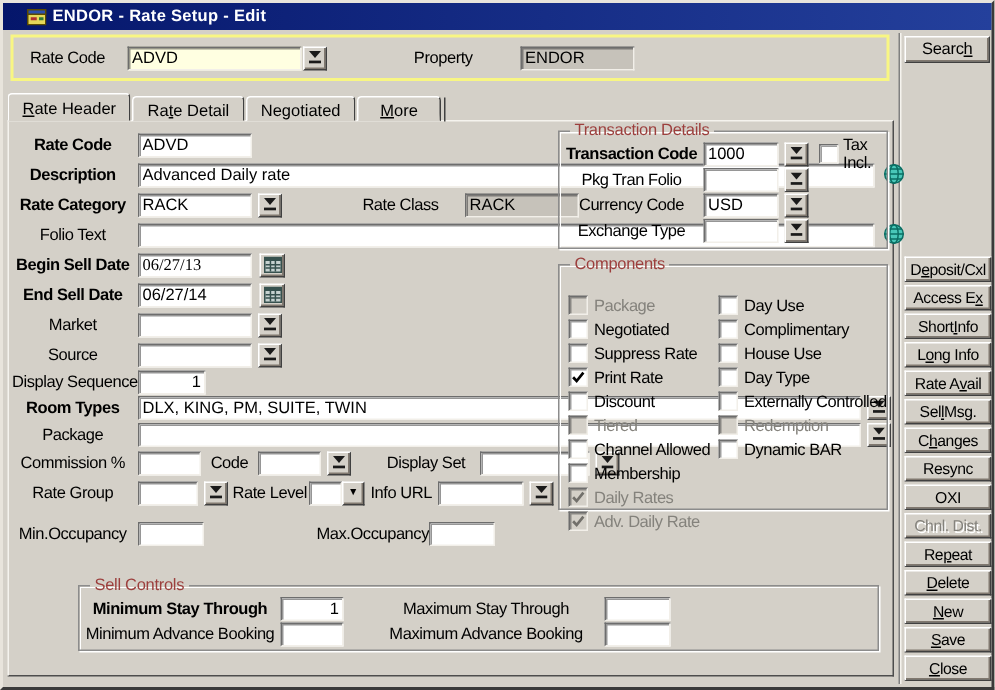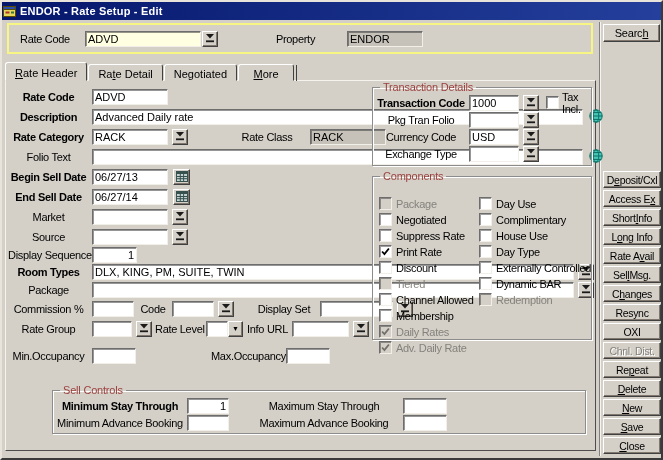--- a/index.html
+++ b/index.html
@@ -3,21 +3,21 @@
 <meta charset="utf-8">
 <style>
   html,body{margin:0;padding:0;}
   body{width:663px;height:460px;overflow:hidden;background:#d4d0c8;
        font-family:"Liberation Sans","DejaVu Sans",sans-serif;font-size:11px;color:#000;}
   .win{position:relative;width:659px;height:456px;background:#d4d0c8;
        border:2px solid;border-color:#e8e4dc #3a3a3a #3a3a3a #e8e4dc;}
   
   .titlebar{position:absolute;left:0;top:0;right:0;height:18px;
     background:linear-gradient(to right,#05166b,#24409c);
-    display:flex;align-items:center;padding-left:1px;gap:4px;}
+    display:flex;align-items:center;padding-left:16px;gap:4px;}
   .titlebar .t{color:#fff;font-weight:bold;font-size:11px;letter-spacing:.2px;}
   
   .hdr{position:absolute;left:5px;top:21px;width:582px;height:27px;
     border:2px solid var(--hl,#f8f683);display:flex;align-items:center;}
   
   .lab{display:inline-block;text-align:center;white-space:nowrap;letter-spacing:-.3px;flex:none;}
   .b{font-weight:bold;}
   .fld{box-sizing:border-box;height:16px;background:#fff;border:1px solid;
     border-color:#6d6d6d #f2efe9 #f2efe9 #6d6d6d;box-shadow:inset 1px 1px 0 rgba(64,64,64,.55);
     font-family:inherit;font-size:11px;padding:0 2px;flex:none;outline:none;}
@@ -148,21 +148,21 @@
           <svg width="14" height="14" viewBox="0 0 14 14">
             <circle cx="7" cy="7" r="6.2" fill="#49c7b8" stroke="#0b6e63"></circle>
             <ellipse cx="7" cy="7" rx="2.8" ry="6.2" fill="none" stroke="#0b6e63"></ellipse>
             <path d="M.8 7h12.4M1.8 3.6h10.4M1.8 10.4h10.4" stroke="#0b6e63"></path>
           </svg>
         </span>
     </div>
 
     <div class="row" style="top:87px">
       <span class="lab b" style="width:81px">Begin Sell Date</span>
-      <input class="fld" style="width: 76px;" value="06/27/13">
+      <input class="fld" style="width: 76px; font-family: Liberation Serif, serif;" value="06/27/13">
       <span class="btn3d calbtn">
           <svg width="12" height="11" viewBox="0 0 12 11">
             <rect width="12" height="11" fill="#36514e"></rect>
             <rect x="1" y="3" width="10" height="7" fill="#c6d2d0"></rect>
             <path d="M1 5.5h10M1 7.7h10M4.3 3v7M7.6 3v7" stroke="#36514e"></path>
           </svg>
         </span>
     </div>
 
     <div class="row" style="top:107px">
@@ -395,26 +395,26 @@
           </div>
           <div class="comp-row">
             <span class="cb"></span>
             <span class="cb-label">Day Type</span>
           </div>
           <div class="comp-row">
             <span class="cb"></span>
             <span class="cb-label">Externally Controlled</span>
           </div>
           <div class="comp-row">
-            <span class="cb"></span>
-            <span class="cb-label">Dynamic BAR</span>
-          </div>
-          <div class="comp-row">
             <span class="cb dis"></span>
             <span class="cb-label dis-t">Redemption</span>
+          </div>
+          <div class="comp-row">
+            <span class="cb"></span>
+            <span class="cb-label">Dynamic BAR</span>
           </div>
         </div>
     </fieldset>
 
     <fieldset style="left:46px;top:303px;width:534px;height:50px">
       <legend>Sell Controls</legend>
       <div class="td-row">
         <span class="lab b" style="width:128px">Minimum Stay Through</span>
         <input class="fld ra" style="width: 42px;" value="1">
         <span class="lab" style="width:152px;margin-left:16px">Maximum Stay Through</span>

